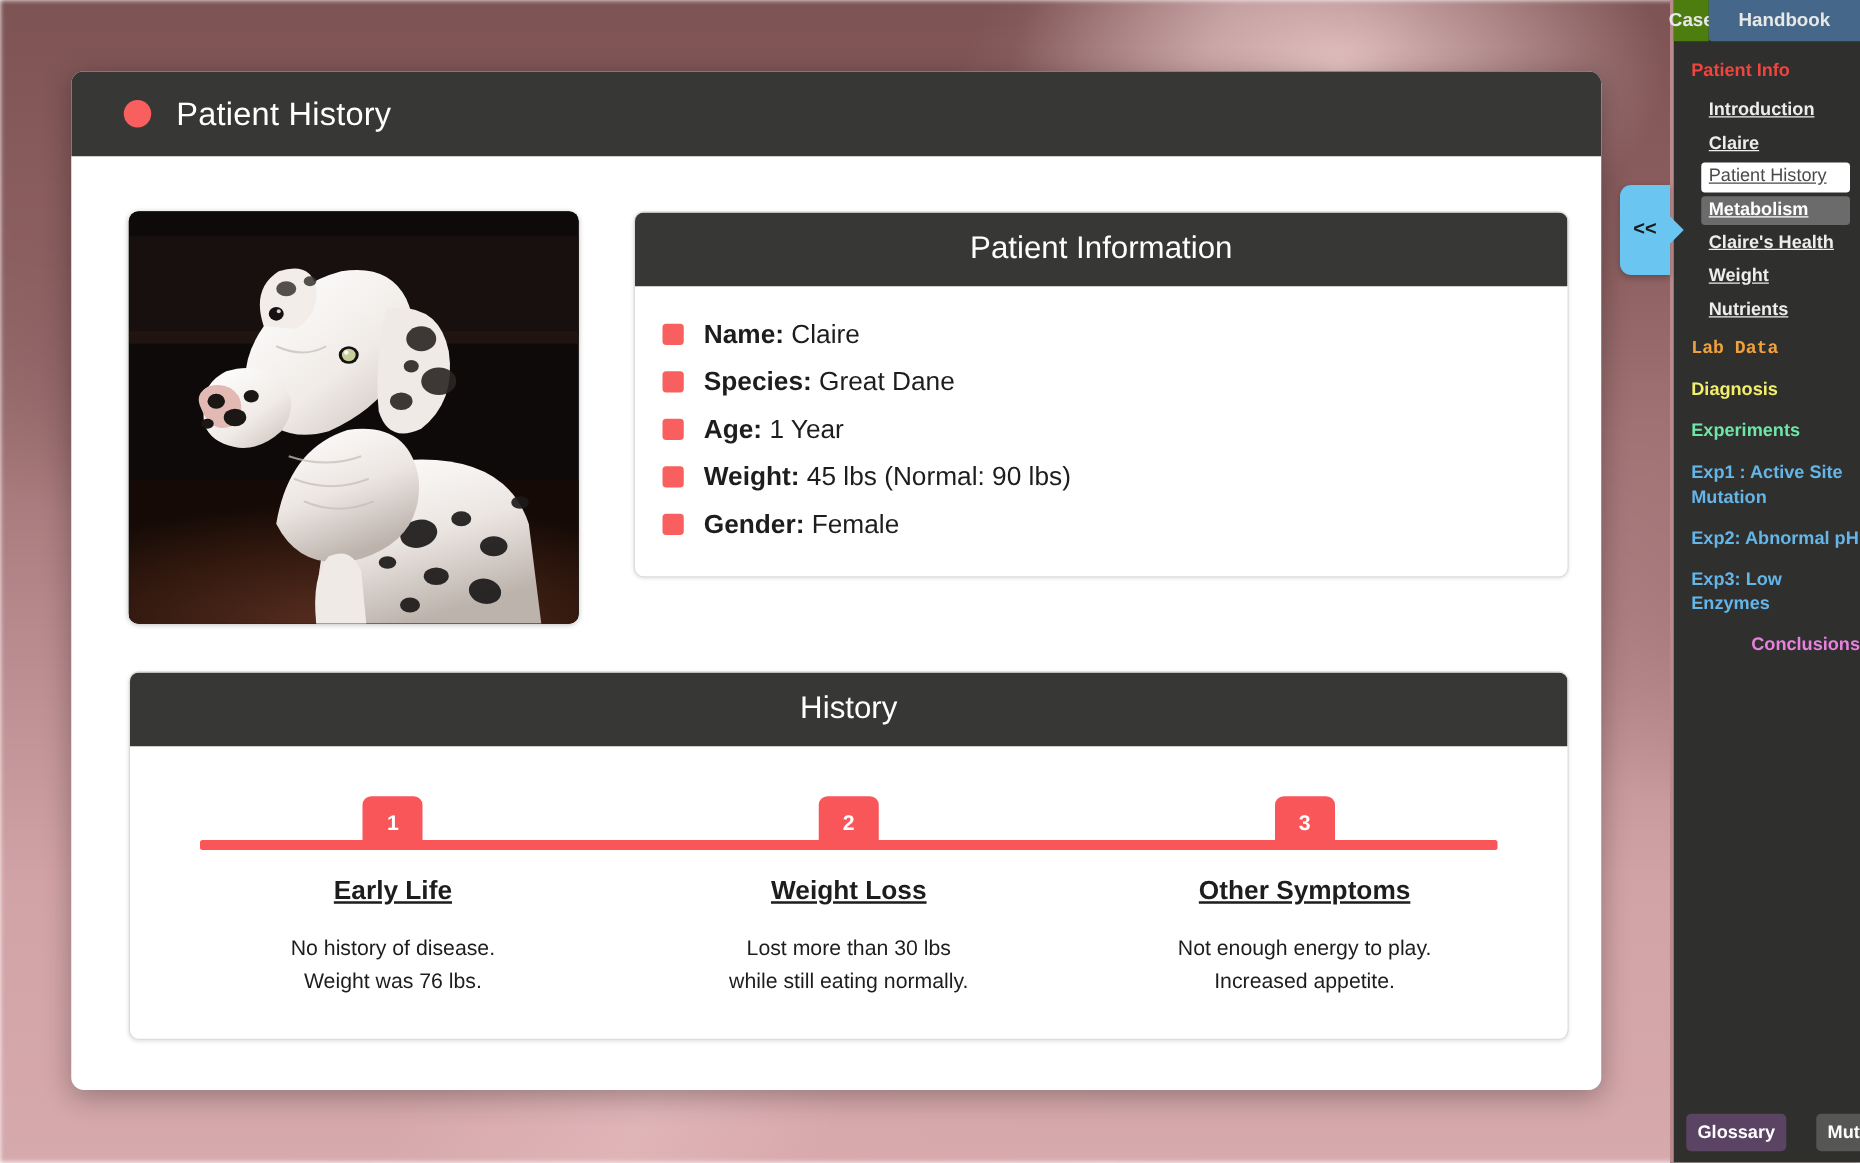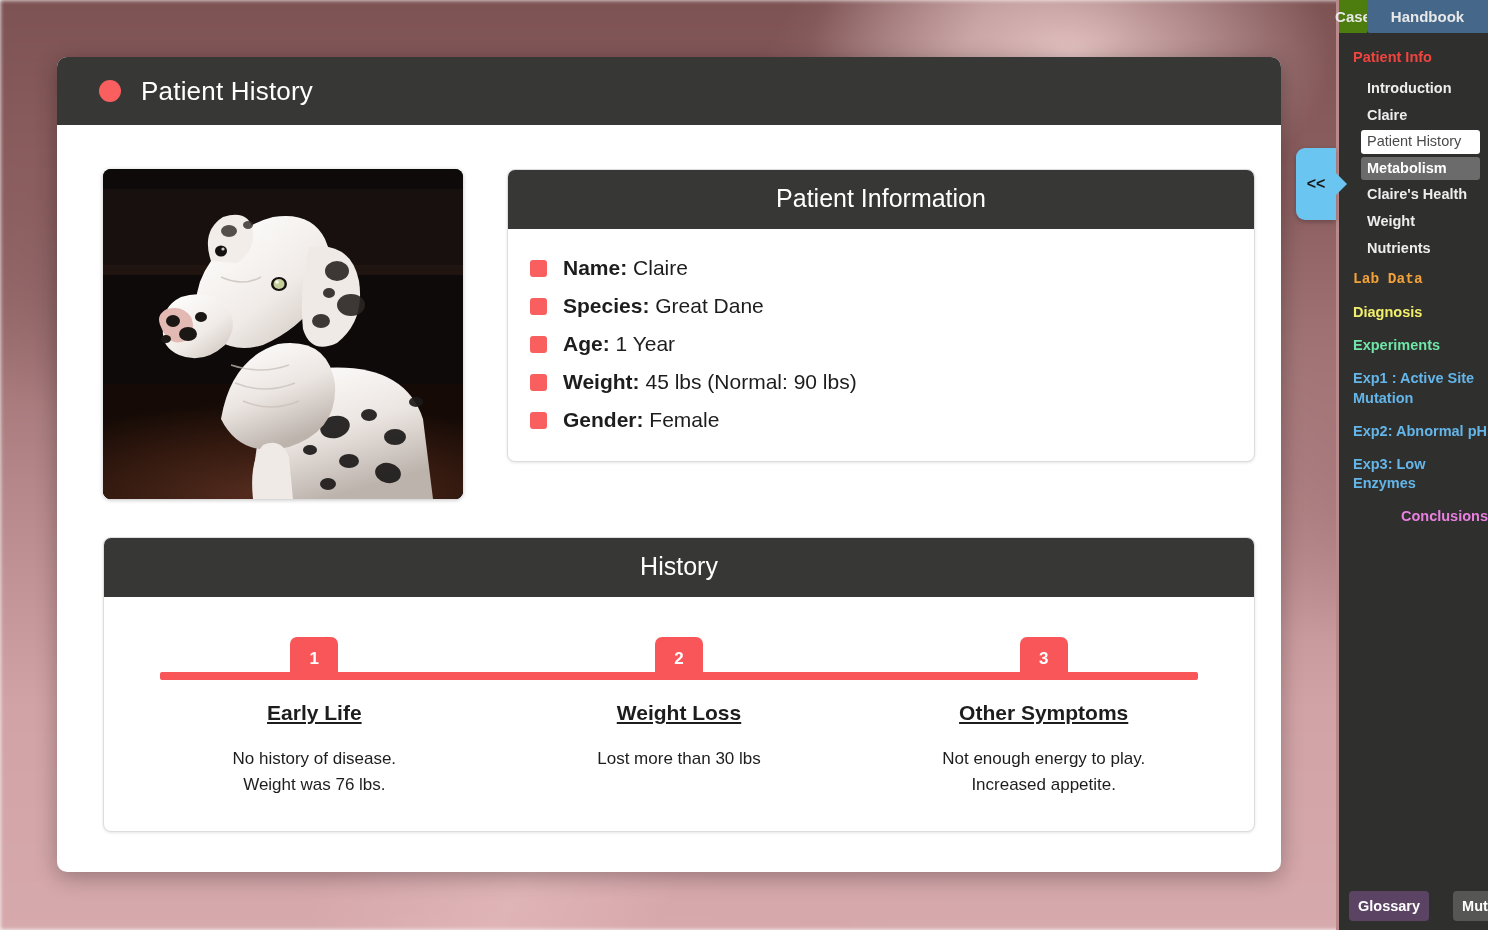--- a/index.html
+++ b/index.html
@@ -183,20 +183,21 @@
   }
   .nav-sub {
     font-size: 14.5px;
     font-weight: bold;
     color: #ededed;
     margin: 3px 8px 3px 22px;
     padding: 2px 6px;
     border-radius: 3px;
     cursor: pointer;
     line-height: 1.35;
+    text-decoration: underline;
   }
   .nav-sub.current { background: #ffffff; color: #4a4a4a; font-weight: normal; }
   .nav-sub.hover   { background: #6b6b6b; color: #ffffff; }
 
   
   #collapse-handle {
     position: absolute;
     right: 152px; top: 148px;
     width: 40px; height: 72px;
     background: #6ac5f0;
@@ -385,20 +386,21 @@
               <div class="tl-title">Early Life</div>
               <div class="tl-desc">
                 <div>No history of disease.</div>
                 <div>Weight was 76 lbs.</div>
               </div>
             </div>
             <div class="tl-col">
               <div class="tl-title">Weight Loss</div>
               <div class="tl-desc">
                 <div>Lost more than 30 lbs</div>
+                <div>while still eating normally.</div>
               </div>
             </div>
             <div class="tl-col">
               <div class="tl-title">Other Symptoms</div>
               <div class="tl-desc">
                 <div>Not enough energy to play.</div>
                 <div>Increased appetite.</div>
               </div>
             </div>
           </div>

